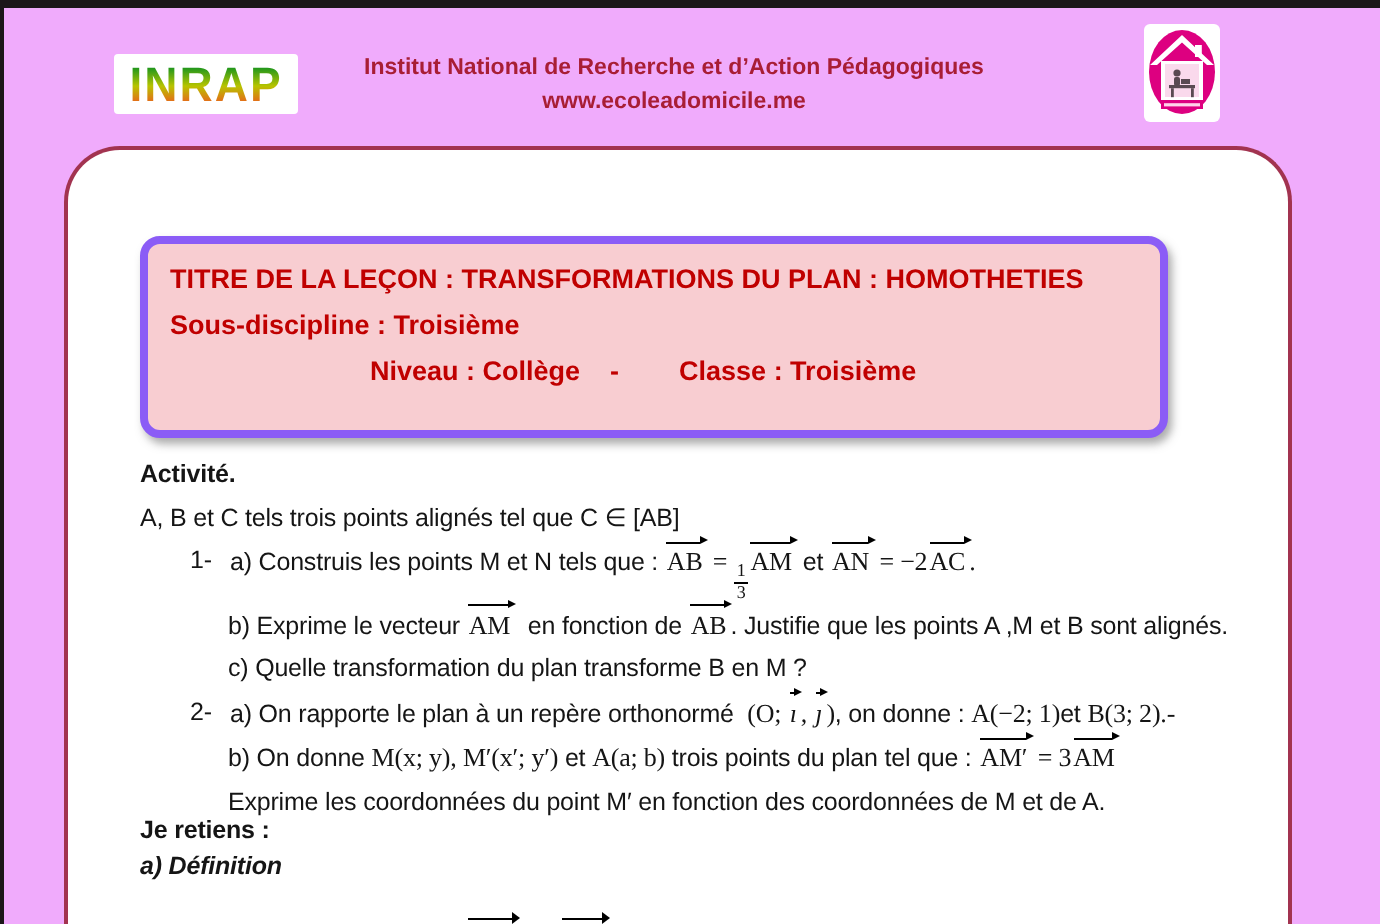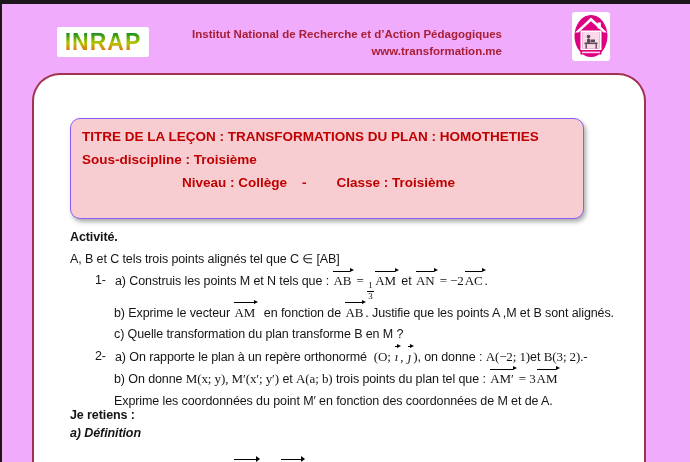--- a/index.html
+++ b/index.html
@@ -8,33 +8,33 @@
   .topbar{position:absolute;left:0;top:0;width:690px;height:4px;background:#1c161a;}
   .leftbar{position:absolute;left:0;top:0;width:2px;height:462px;background:#1c161a;}
 
   
   .inrap-box{position:absolute;left:57px;top:27px;width:92px;height:30px;background:#fff;
              border-radius:2px;display:flex;align-items:center;justify-content:center;}
   .inrap-text{font-weight:bold;font-size:23px;letter-spacing:1px;
               background:linear-gradient(#18941e 18%, #b8c400 52%, #e8641b 82%, #d83515);
               -webkit-background-clip:text;background-clip:text;color:transparent;
               font-family:"Liberation Sans",sans-serif;transform:scaleY(1.05);}
-  .header-text{position:absolute;left:172px;top:26px;width:330px;text-align:right;
+  .header-text{position:absolute;left:172px;top:26px;width:330px;text-align:center;
                color:#A81E35;font-weight:bold;font-size:11.5px;line-height:17px;}
   .home-box{position:absolute;left:572px;top:12px;width:38px;height:49px;background:#fff;
             border-radius:3px;display:flex;align-items:center;justify-content:center;}
 
   
   .card{position:absolute;left:32px;top:73px;width:610px;height:420px;background:#fff;
         border:2px solid #A23350;border-bottom:none;border-radius:28px 28px 0 0;}
 
   
   .title-box{position:absolute;left:70px;top:118px;width:514px;height:101px;background:#F8CDD1;
              border-radius:10px;box-shadow:2px 3px 4px rgba(90,90,90,.5);
-             border:1px solid #8b5cf6;box-sizing:border-box;
+             border:4px solid #8b5cf6;box-sizing:border-box;
              padding:6px 0 0 11px;color:#C00000;font-weight:bold;font-size:13.5px;line-height:23px;}
   .title-box .lvl{padding-left:100px;white-space:pre;}
 
   
   .content{position:absolute;left:70px;top:227px;width:575px;color:#151515;
            font-size:12.5px;letter-spacing:-0.1px;}
   .line{position:relative;line-height:21.5px;white-space:nowrap;}
   .line span{white-space:pre;}
   .indent{padding-left:45px;}
   .sub{padding-left:44px;}
@@ -68,21 +68,21 @@
 <div class="page">
   <div class="topbar"></div>
   <div class="leftbar"></div>
 
   <div class="inrap-box">
       <span class="inrap-text">INRAP</span>
     </div>
 
   <div class="header-text">
     <div>Institut National de Recherche et d’Action Pédagogiques</div>
-    <div>www.transformation.me</div>
+    <div>www.ecoleadomicile.me</div>
   </div>
 
   <div class="home-box">
     <svg width="36" height="47" viewBox="0 0 36 47">
       <ellipse cx="18" cy="23" rx="16.5" ry="21" fill="#DD0080"></ellipse>
       <rect x="24.5" y="9.5" width="3.4" height="6" fill="#fff"></rect>
       <polygon points="18,4.5 34,19.5 30.5,19.5 18,8.2 5.5,19.5 2,19.5" fill="#fff"></polygon>
       <rect x="7.5" y="17.5" width="21" height="19.5" fill="#fff"></rect>
       <rect x="9.5" y="19" width="17" height="16.5" fill="#DD0080"></rect>
       <rect x="9.5" y="19" width="17" height="16.5" fill="#fff" opacity="0.85"></rect>

